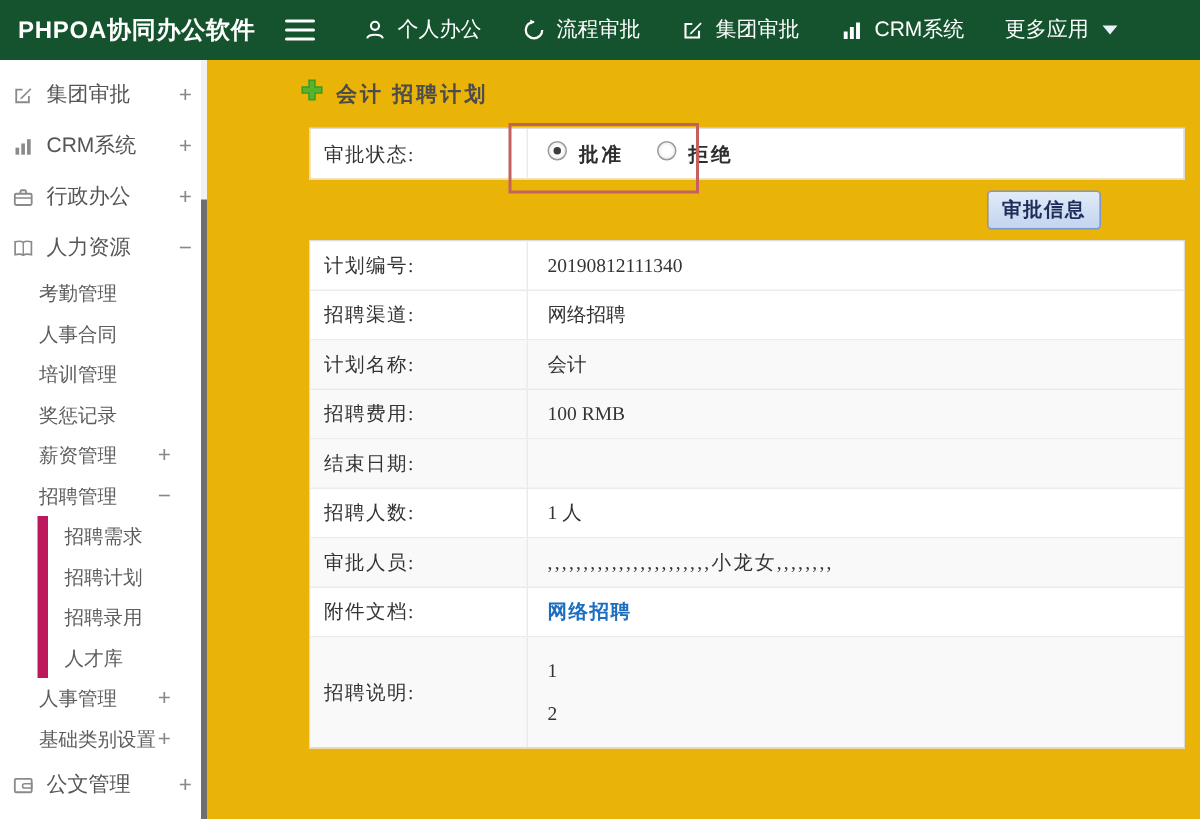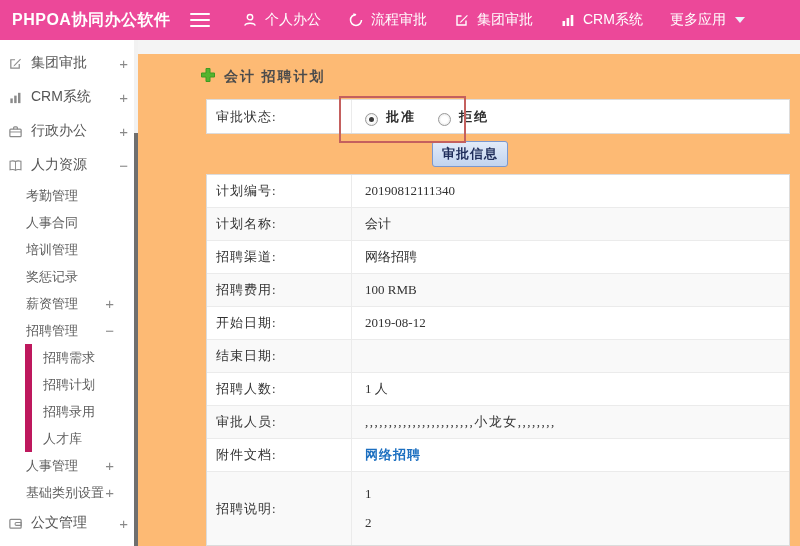--- a/index.html
+++ b/index.html
@@ -1,20 +1,20 @@
 <!DOCTYPE html>
 <html><head>
 <meta charset="utf-8">
 <style>
   * { margin:0; padding:0; box-sizing:border-box; }
   html,body { width:800px; height:546px; overflow:hidden; background:#f4f4f4;
               font-family:"Liberation Sans","DejaVu Sans",sans-serif; }
 
   
-  .topbar { display:flex; align-items:center; height:40px; background:#ec4899; color:#fff; }
+  .topbar { display:flex; align-items:center; height:40px; background:#14532d; color:#fff; }
   .logo { font-size:16px; font-weight:bold; padding-left:12px; width:190px; letter-spacing:.5px; }
   .hamburger { width:20px; margin-right:32px; cursor:pointer; }
   .hamburger span { display:block; height:2px; background:#fff; margin:4px 0; border-radius:1px; }
   .nav-item { display:flex; align-items:center; gap:7px; margin-right:27px; font-size:14px; cursor:pointer;text-align:right; }
   .nav-item svg { display:block; }
   .caret { width:0; height:0; border-left:5px solid transparent; border-right:5px solid transparent;
            border-top:6px solid #eaf2fc; margin-left:2px; }
 
   
   .body { display:flex; height:506px; }
@@ -25,45 +25,45 @@
   .s-item .expander { margin-left:auto; color:#888; font-size:15px; font-weight:400; }
   .lv0 { height:34px; padding:0 10px 0 8px; font-size:14px; }
   .lv0 .s-icon { width:15px; height:15px; margin-right:8px; flex:none; }
   .lv1 { height:27px; padding:0 24px 0 26px; font-size:13px; color:#5d5d5d; }
   .lv2-group { margin-left:25px; border-left:7px solid #be185d; }
   .lv2 { height:27px; padding:0 10px 0 11px; font-size:13px; color:#5d5d5d; }
   .side-scroll { position:absolute; right:0; top:0; width:4px; height:100%; background:#f2f2f2; }
   .side-scroll .thumb { position:absolute; top:93px; bottom:0; left:0; width:4px; background:#6f6f6f; }
 
   
-  .main { flex:1; background:#fdba74; padding:0 10px 0 68px; font-family:"Liberation Serif","DejaVu Serif",serif;margin-top:14px; }
+  .main { flex:1; background:#eab308; padding:0 10px 0 68px; font-family:"Liberation Serif","DejaVu Serif",serif; }
   .title-row { height:45px; display:flex; align-items:center; gap:8px; margin-left:-6px; }
   .title-row .page-title { font-size:14px; font-weight:bold; color:#4c4c4c; letter-spacing:2px; }
 
   .content { position:relative; }
   .tbl { border:1px solid #dcdcdc; background:#fff; font-size:13px; color:#333; }
   .row { display:flex; height:33px; border-bottom:1px solid #ebebeb; background:#fff; }
   .row:last-child { border-bottom:none; }
   .row.alt { background:#f9f9f9; }
   .cell-label { width:145px; flex:none; display:flex; align-items:center; padding-left:9px;
                 border-right:1px solid #ebebeb; letter-spacing:1px; }
   .cell-value { flex:1; display:flex; align-items:center; padding-left:13px; }
 
   
   .approval-wrap { position:relative; }
   .red-box { position:absolute; top:-3px; left:133px; width:127px; height:47px;
              border:2px solid #c4605e; pointer-events:none; z-index:4; }
-  .radio-group { display:flex; align-items:flex-end; gap:8px; }
+  .radio-group { display:flex; align-items:flex-start; gap:8px; }
   .radio { width:13px; height:13px; border-radius:50%; border:1px solid #9a9a9a;
            background:radial-gradient(#ffffff 40%, #dcdcdc); position:relative; cursor:pointer; flex:none; }
   .radio.selected::after { content:""; position:absolute; left:3px; top:3px; width:5px; height:5px;
            border-radius:50%; background:#3c3c3c; }
   .radio-label { letter-spacing:2px; margin-right:14px; font-weight:bold; color:#2e2e2e; }
 
-  .btn-row { height:40px; display:flex; align-items:center; justify-content:center; padding-right:56px; }
+  .btn-row { height:40px; display:flex; align-items:center; justify-content:flex-end; padding-right:56px; }
   .approve-btn { font-family:"Liberation Serif","DejaVu Serif",serif; font-size:13px; font-weight:bold;
                  color:#1f2d5a; letter-spacing:1px; padding:3px 9px; cursor:pointer;
                  background:linear-gradient(#e2ebf9,#c2d4ef); border:1px solid #7a98cf; border-radius:3px; }
 
   .desc-row { height:73px; }
   .desc-row .cell-label { align-items:center; }
   .desc-row .cell-value { flex-direction:column; align-items:flex-start; justify-content:space-evenly; }
 
   .link { color:#1c6fc0; font-weight:bold; cursor:pointer; text-decoration:none; letter-spacing:1px; }
   .commas { letter-spacing:1.5px; }
@@ -276,35 +276,31 @@
 
       <div class="btn-row">
         <button class="approve-btn">审批信息</button>
       </div>
 
       <div class="tbl">
         <div class="row">
           <div class="cell-label">计划编号:</div>
           <div class="cell-value">20190812111340</div>
         </div>
+        <div class="row">
+          <div class="cell-label">招聘渠道:</div>
+          <div class="cell-value">网络招聘</div>
+        </div>
         <div class="row alt">
           <div class="cell-label">计划名称:</div>
           <div class="cell-value">会计</div>
         </div>
-        <div class="row">
-          <div class="cell-label">招聘渠道:</div>
-          <div class="cell-value">网络招聘</div>
-        </div>
         <div class="row alt">
           <div class="cell-label">招聘费用:</div>
           <div class="cell-value">100 RMB</div>
-        </div>
-        <div class="row">
-          <div class="cell-label">开始日期:</div>
-          <div class="cell-value">2019-08-12</div>
         </div>
         <div class="row alt">
           <div class="cell-label">结束日期:</div>
         </div>
         <div class="row">
           <div class="cell-label">招聘人数:</div>
           <div class="cell-value">1 人</div>
         </div>
         <div class="row alt">
           <div class="cell-label">审批人员:</div>

